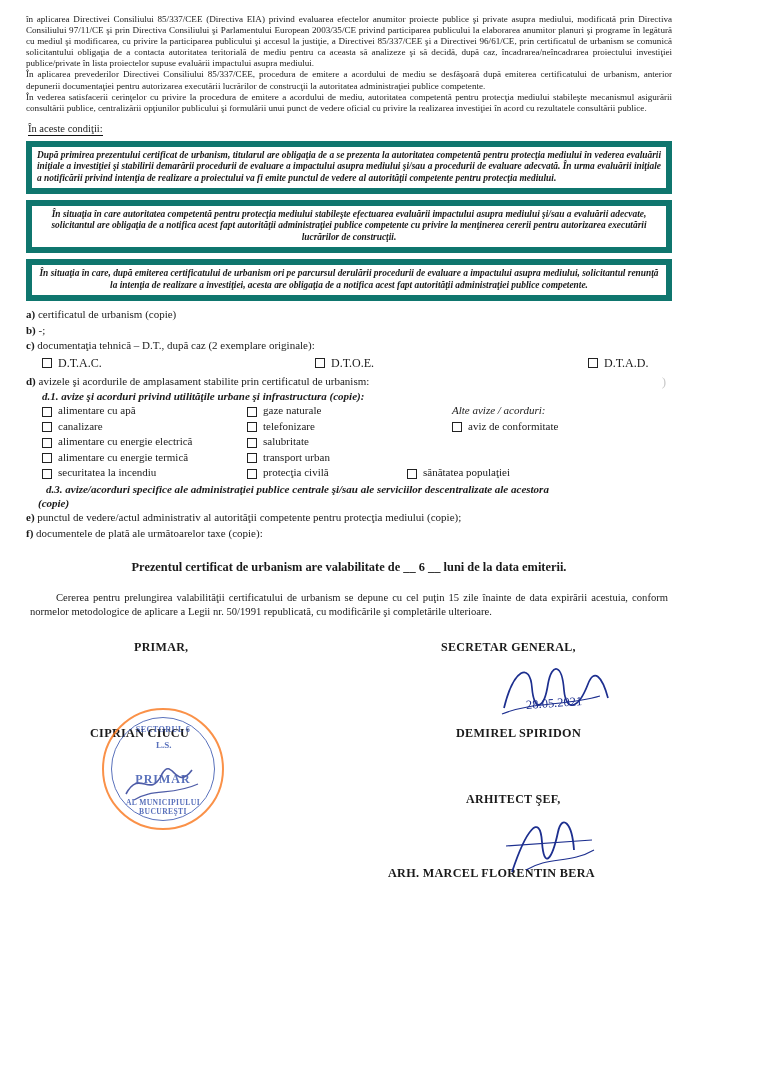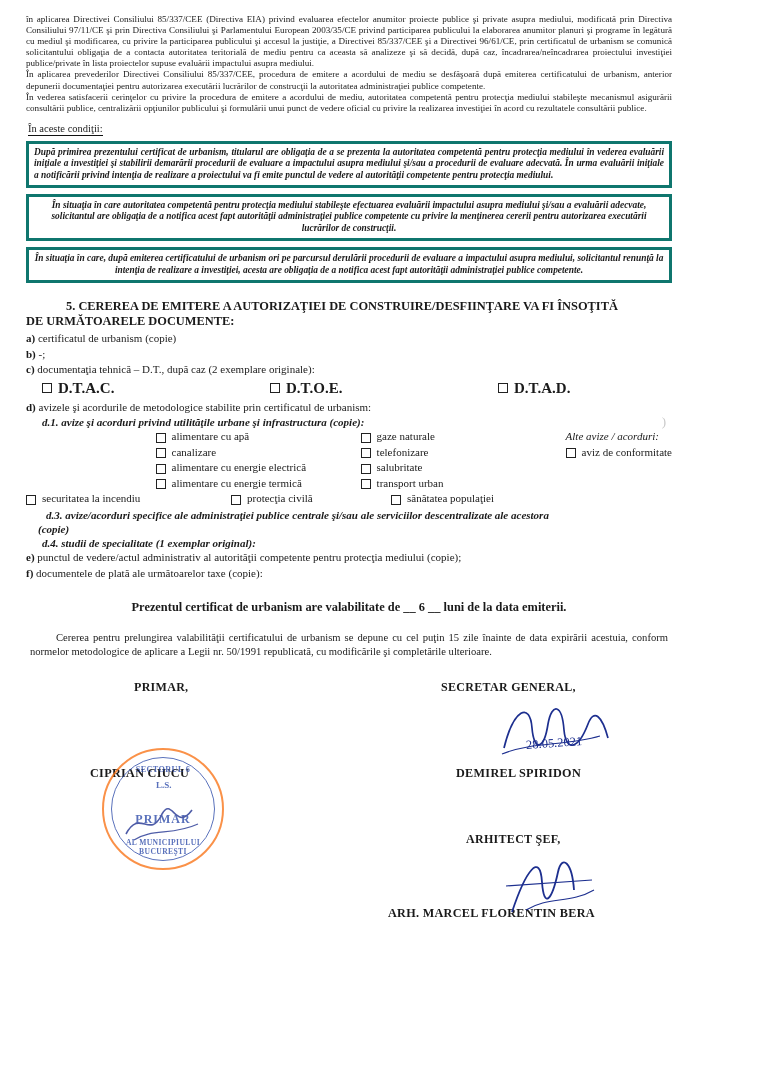--- a/index.html
+++ b/index.html
@@ -26,21 +26,21 @@
   }
   .intro p{margin:0;}
   .cond-label{
     font-size:10.5px;
     margin:9px 0 5px 2px;
     display:inline-block;
     border-bottom:1px solid #111;
     padding-bottom:1px;
   }
   .boxed{
-    border:3px solid #0f766e;
+    border:6px solid #0f766e;
     padding:3px 5px 4px 5px;
     font-size:9.4px;
     line-height:11.4px;
     text-align:justify;
     font-weight:bold;
     font-style:italic;
     margin-bottom:6px;
   }
   .boxed.center{text-align:center;}
   .boxed.c2{font-weight:bold;font-style:italic;}
@@ -58,46 +58,47 @@
   }
   .doc-line b{font-weight:bold;}
   .sub-it{
     font-size:11px;
     font-style:italic;
     font-weight:bold;
     margin:2px 0 1px 16px;
   }
   .dtac-row{
     display:flex;
-    font-size:15px;
-    font-weight:bold;
+    font-size:12px;
+    font-weight:normal;
     margin:3px 0 3px 16px;
+    gap:45px;
   }
   .dtac-row > div{display:flex;align-items:center;}
   .dtac-row .c1{width:228px;}
   .dtac-row .c2{width:228px;}
   .cb{
     display:inline-block;
     width:8px;height:8px;
     border:1px solid #222;
     margin-right:6px;
     vertical-align:middle;
     background:#fff;
   }
   .cols{
     display:flex;
     margin-left:16px;
     font-size:11px;
     line-height:15.5px;
-    justify-content:flex-end;
   }
   .cols .col{width:205px;}
   .cols .col.last{width:auto;}
   .cols3{
     display:flex;
+    margin-left:16px;
     font-size:11px;
     line-height:15.5px;
   }
   .cols3 .col{width:205px;}
   .cols3 .col.mid{width:160px;}
   .alt-head{font-style:italic;}
   .valab{
     text-align:center;
     font-size:12.4px;
     font-weight:bold;
@@ -192,24 +193,20 @@
   </div>
 
   <div>
     <span class="cond-label">În aceste condiţii:</span>
   </div>
 
   <div class="boxed">După primirea prezentului certificat de urbanism, titularul are obligaţia de a se prezenta la autoritatea competentă pentru protecţia mediului în vederea evaluării iniţiale a investiţiei şi stabilirii demarării procedurii de evaluare a impactului asupra mediului şi/sau a procedurii de evaluare adecvată. În urma evaluării iniţiale a notificării privind intenţia de realizare a proiectului va fi emite punctul de vedere al autorităţii competente pentru protecţia mediului.</div>
   <div class="boxed center c2">În situaţia în care autoritatea competentă pentru protecţia mediului stabileşte efectuarea evaluării impactului asupra mediului şi/sau a evaluării adecvate, solicitantul are obligaţia de a notifica acest fapt autorităţii administraţiei publice competente cu privire la menţinerea cererii pentru autorizarea executării lucrărilor de construcţii.</div>
   <div class="boxed center c2">În situaţia în care, după emiterea certificatului de urbanism ori pe parcursul derulării procedurii de evaluare a impactului asupra mediului, solicitantul renunţă la intenţia de realizare a investiţiei, acesta are obligaţia de a notifica acest fapt autorităţii administraţiei publice competente.</div>
 
-  <div class="sec-title">
-    <span class="ind">5. CEREREA DE EMITERE A AUTORIZAŢIEI DE CONSTRUIRE/DESFIINŢARE VA FI ÎNSOŢITĂ</span><br>
-    <span>DE URMĂTOARELE DOCUMENTE:</span>
-  </div>
 
   <div class="doc-line">
     <b>a)</b>
     <span>certificatul de urbanism (copie)</span>
   </div>
   <div class="doc-line">
     <b>b)</b>
     <span>-;</span>
   </div>
   <div class="doc-line">
@@ -227,21 +224,21 @@
       <span>D.T.O.E.</span>
     </div>
     <div>
       <span class="cb"></span>
       <span>D.T.A.D.</span>
     </div>
   </div>
 
   <div class="doc-line">
     <b>d)</b>
-    <span>avizele şi acordurile de metodologice stabilite prin certificatul de urbanism:</span>
+    <span>avizele şi acordurile de amplasament stabilite prin certificatul de urbanism:</span>
   </div>
 
   <div class="sub-it">d.1. avize şi acorduri privind utilităţile urbane şi infrastructura (copie):</div>
 
   <div class="cols">
     <div class="col">
       <div><span class="cb"></span><span>alimentare cu apă</span></div>
       <div><span class="cb"></span><span>canalizare</span></div>
       <div><span class="cb"></span><span>alimentare cu energie electrică</span></div>
       <div><span class="cb"></span><span>alimentare cu energie termică</span></div>
@@ -260,21 +257,20 @@
 
 
   <div class="cols3">
     <div class="col"><span class="cb"></span><span>securitatea la incendiu</span></div>
     <div class="col mid"><span class="cb"></span><span>protecţia civilă</span></div>
     <div class="col last"><span class="cb"></span><span>sănătatea populaţiei</span></div>
   </div>
 
   <div class="sub-it" style="margin-left:20px;">d.3. avize/acorduri specifice ale administraţiei publice centrale şi/sau ale serviciilor descentralizate ale acestora</div>
   <div class="sub-it" style="margin-left:12px;">(copie)</div>
-  <div class="sub-it">d.4. studii de specialitate (1 exemplar original):</div>
 
   <div class="doc-line">
     <b>e)</b>
     <span>punctul de vedere/actul administrativ al autorităţii competente pentru protecţia mediului (copie);</span>
   </div>
   <div class="doc-line">
     <b>f)</b>
     <span>documentele de plată ale următoarelor taxe (copie):</span>
   </div>
 

